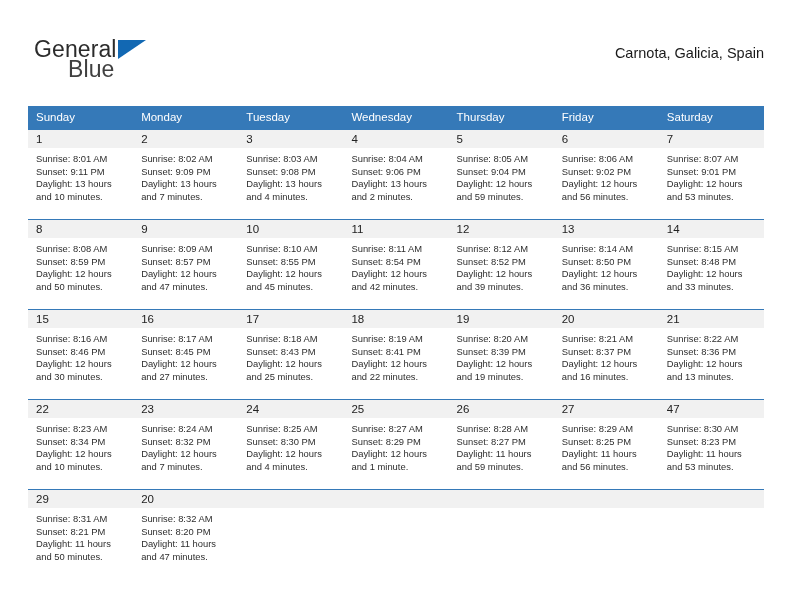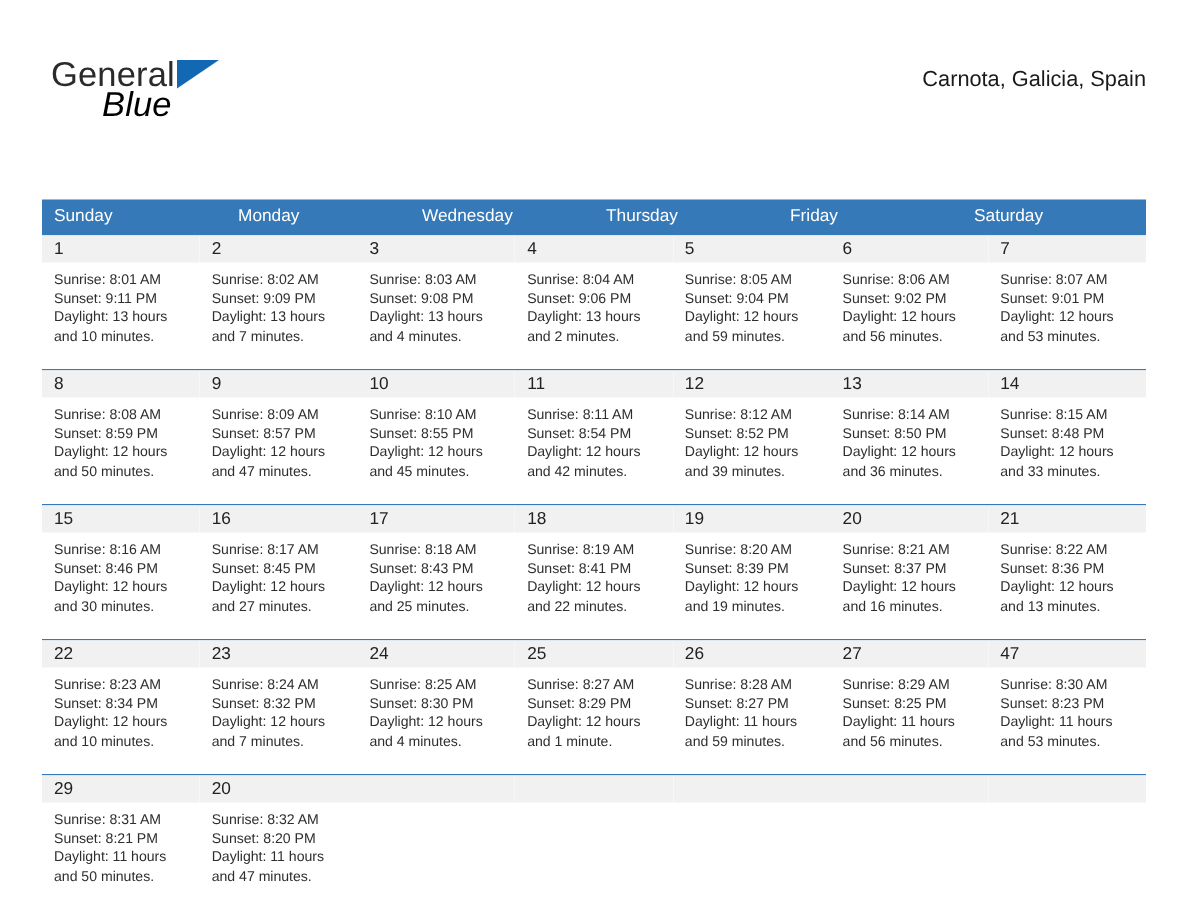--- a/index.html
+++ b/index.html
@@ -44,23 +44,22 @@
     letter-spacing: 0.1px;
     color: #2b2b2b;
     font-family: "Liberation Sans", sans-serif;
   }
   .brand-blue {
     position: absolute;
     left: 34px;
     top: 20px;
     font-size: 23px;
     letter-spacing: 0.1px;
-    color: #000000;
+    color: #404040;
     font-family: "Liberation Sans", sans-serif;
-    font-style: italic;
   }
   .brand-triangle {
     position: absolute;
     left: 84px;
     top: 4px;
     width: 0;
     height: 0;
     border-left: 28px solid #1268b3;
     border-bottom: 19px solid transparent;
   }
@@ -90,21 +89,20 @@
   
   .calendar {
     position: absolute;
     left: 28px;
     top: 106px;
     width: 736px;
   }
   .weekday-row {
     display: flex;
     background: #3579b8;
-    margin-top: 27px;
   }
   .weekday {
     flex: 1 1 0;
     min-width: 0;
     box-sizing: border-box;
     padding: 4px 0 4px 8px;
     font-size: 11.5px;
     color: #ffffff;
     line-height: 15px;
   }
@@ -161,20 +159,21 @@
     <div class="title-block">
       <div class="location">Carnota, Galicia, Spain</div>
     </div>
 
   </div>
 
   <div class="calendar">
     <div class="weekday-row">
       <div class="weekday">Sunday</div>
       <div class="weekday">Monday</div>
+      <div class="weekday">Tuesday</div>
       <div class="weekday">Wednesday</div>
       <div class="weekday">Thursday</div>
       <div class="weekday">Friday</div>
       <div class="weekday">Saturday</div>
     </div>
 
     <div class="week-row">
       <div class="day-cell">
         <div class="day-number-band">1</div>
         <div class="day-info">

